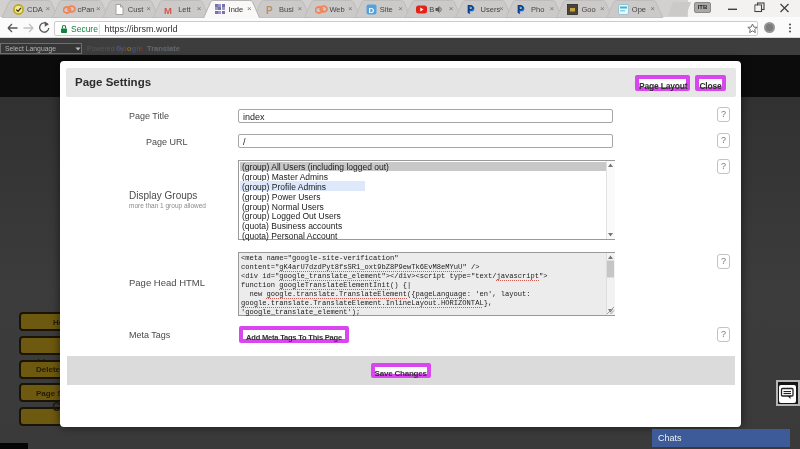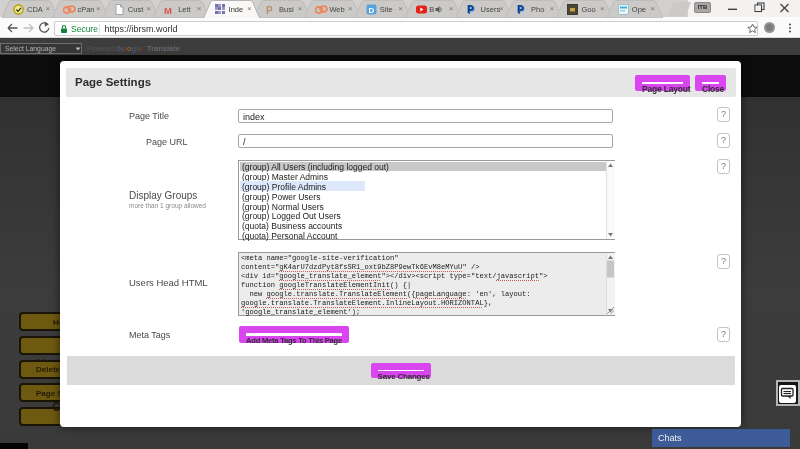--- a/index.html
+++ b/index.html
@@ -3,21 +3,21 @@
 <style>
 *{margin:0;padding:0;box-sizing:border-box}
 html,body{width:800px;height:449px;overflow:hidden}
 body{font-family:"Liberation Sans",sans-serif;position:relative;background:#3a3a3a}
 .abs{position:absolute}
 .tabtxt{position:absolute;top:4.5px;font-size:7.5px;color:#454545;white-space:nowrap}
 .tabx{position:absolute;top:3.5px;font-size:8px;color:#757575}
 .qbtn{position:absolute;width:13px;height:15px;background:#fff;border:1px solid #c3c3c3;border-radius:3px;font-size:9px;color:#777;text-align:center;line-height:13px}
 .lbl{position:absolute;font-size:9px;color:#4a4a4a;text-align:left}
 .inp{position:absolute;background:#fff;border:1px solid #a6a6a6;border-radius:2px;font-size:9px;color:#222;padding:2px 4px;line-height:10px}
-.btn{position:absolute;background:#fdfdfd;border:7px solid #d946ef;border-radius:2px;color:#2e2e2e;text-align:center;white-space:nowrap;letter-spacing:-0.2px}
+.btn{position:absolute;background:#fdfdfd;border:4px solid #d946ef;border-radius:2px;color:#2e2e2e;text-align:center;white-space:nowrap;letter-spacing:-0.2px}
 .goldbtn{position:absolute;left:19px;width:76px;height:19px;background:#6d590f;border:2px solid #191403;border-radius:4px}
 </style></head><body>
 <div class="abs" style="left:0;top:0;width:800px;height:17px;background:#d2d1d0"></div>
 <div class="abs" style="left:688px;top:0;width:112px;height:17px;background:#f3f2f1"></div>
 <div class="abs" style="left:0;top:17px;width:800px;height:21px;background:#fbfbfb;border-bottom:1px solid #d8d8d8"></div>
 <div class="abs" style="left:0;top:38px;width:800px;height:17px;background:#3d3d3d"></div>
 <div class="abs" style="left:0;top:55px;width:800px;height:42px;background:#0c0c0c"></div>
 <div class="abs" style="left:0;top:97px;width:800px;height:352px;background:linear-gradient(#313131,#3c3c3c 55%,#3a3a3a)"></div>
 <div class="abs" style="left:0;top:443px;width:28px;height:6px;background:#050505"></div>
 <svg class="abs" style="left:0;top:0" width="800" height="18" viewBox="0 0 800 18">
@@ -197,21 +197,21 @@
 <div class="abs" style="left:242px;top:191.7px;font-size:8.5px;color:#1a1a1a;white-space:nowrap">(group) Power Users</div>
 <div class="abs" style="left:242px;top:201.5px;font-size:8.5px;color:#1a1a1a;white-space:nowrap">(group) Normal Users</div>
 <div class="abs" style="left:242px;top:211.3px;font-size:8.5px;color:#1a1a1a;white-space:nowrap">(group) Logged Out Users</div>
 <div class="abs" style="left:242px;top:221.1px;font-size:8.5px;color:#1a1a1a;white-space:nowrap">(quota) Business accounts</div>
 <div class="abs" style="left:242px;top:230.9px;font-size:8.5px;color:#1a1a1a;white-space:nowrap">(quota) Personal Account</div>
 <div class="abs" style="left:606px;top:161px;width:8.5px;height:78px;background:#fafafa;border-left:1px solid #e2e2e2"></div>
 <svg class="abs" style="left:606px;top:161px" width="9" height="78">
     <path d="M4.5 2.5 L7 6 L2 6 Z" fill="#777"></path>
     <path d="M4.5 75.5 L7 72 L2 72 Z" fill="#777"></path>
   </svg>
-<div class="lbl" style="left:129px;top:277px;width:100px;font-size:9.5px">Users Head HTML</div>
+<div class="lbl" style="left:129px;top:277px;width:100px;font-size:9.5px">Page Head HTML</div>
 <div class="qbtn" style="left:717px;top:254px">?</div>
 <div class="abs" style="left:238px;top:252px;width:377px;height:64px;background:#ececec;border:1px solid #999"></div>
 <div class="abs" style="left:241px;top:253.5px;width:362px;height:62px;overflow:hidden;font-family:'Liberation Mono',monospace;font-size:7.1px;line-height:9.1px;color:#1c1c1c;white-space:nowrap">&lt;meta name="google-site-verification"<br>content="<u>gK4arU7dzdPyt8fsSR1_oxt9bZ8P9ewTk6EvM8eMYuU</u>" /&gt;<br>&lt;div id="<u>google_translate_element</u>"&gt;&lt;/div&gt;&lt;script type="text/<u>javascript</u>"&gt;<br>function <u>googleTranslateElementInit</u>() {|<br>&nbsp;&nbsp;new <u>google.translate.TranslateElement</u>({<u>pageLanguage</u>: 'en', layout:<br><u>google.translate.TranslateElement.InlineLayout.HORIZONTAL</u>},<br>'<u>google_translate_element</u>');</div>
 <style>u{text-decoration:underline;text-decoration-style:dotted;text-decoration-color:#cc5a55;text-decoration-thickness:1.2px;text-underline-offset:1.5px}</style>
 <div class="abs" style="left:605.5px;top:253px;width:9px;height:62px;background:#f2f2f2;border-left:1px solid #ddd"></div>
 <svg class="abs" style="left:605.5px;top:253px" width="9" height="62">
 <path d="M4.5 2.5 L7 6 L2 6 Z" fill="#777"></path>
 <path d="M4.5 59.5 L7 56 L2 56 Z" fill="#777"></path>
 <rect x="1" y="7.5" width="7" height="17" fill="#c6c6c6"></rect>
 </svg>

